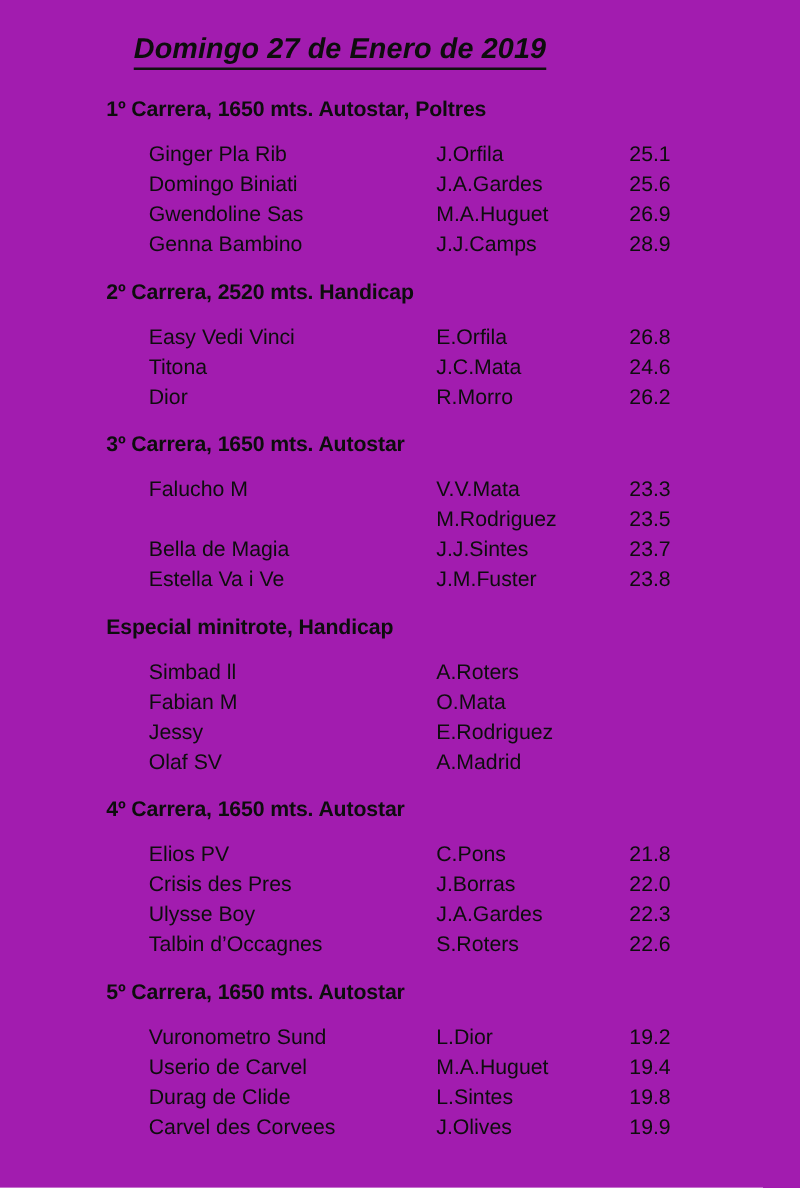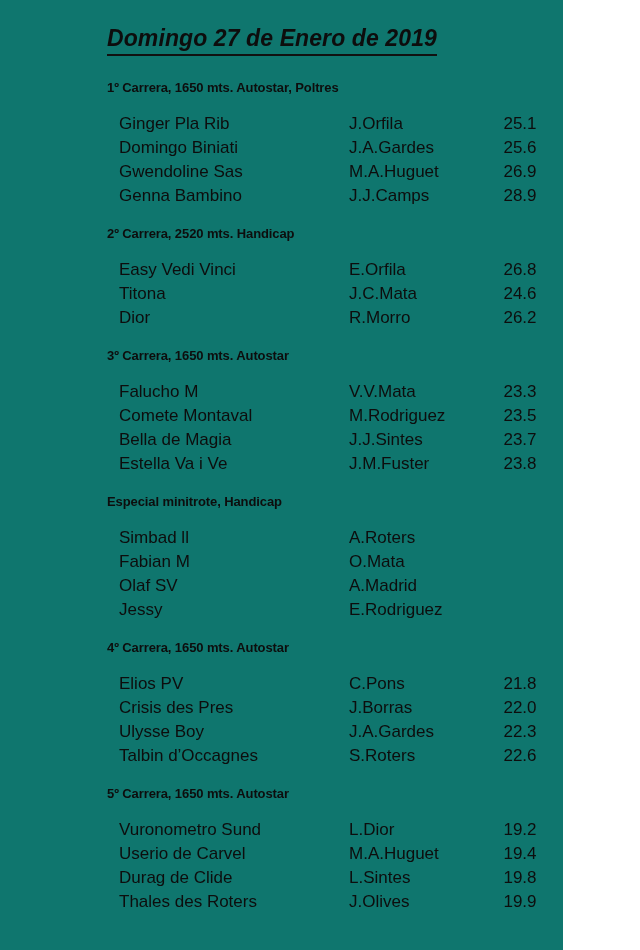--- a/index.html
+++ b/index.html
@@ -11,23 +11,23 @@
   body {
     width: 640px;
     height: 950px;
     font-family: "Liberation Sans", sans-serif;
     color: #0d0d0d;
     -webkit-font-smoothing: antialiased;
     overflow: hidden;
   }
   .page {
     position: relative;
-    width: 563px;
+    width: 640px;
     height: 950px;
-    background: #0f766e;
+    background: #a21caf;
     box-sizing: border-box;
     padding: 0;
   }
   
   .doc-title {
     position: absolute;
     left: 107px;
     top: 25px;
     font-size: 23px;
     font-weight: bold;
@@ -42,25 +42,25 @@
   .sections {
     position: absolute;
     left: 0;
     top: 76px;
     width: 640px;
   }
   .race-section {
     margin-bottom: 14px;
   }
   .race-heading {
-    font-size: 13px;
+    font-size: 17px;
     font-weight: bold;
     letter-spacing: -0.1px;
     line-height: 24px;
-    padding-left: 107px;
+    padding-left: 85px;
     white-space: nowrap;
   }
   .entries {
     margin: 12px;
     padding: 0;
     list-style: none;
   }
   .entry-row {
     display: block;
     position: relative;
@@ -142,21 +142,20 @@
       </div>
       <div class="race-section">
         <div class="race-heading">3º Carrera, 1650 mts. Autostar</div>
         <ul class="entries">
           <li class="entry-row">
             <span class="horse-name">Falucho M</span>
             <span class="driver-name">V.V.Mata</span>
             <span class="race-time">23.3</span>
           </li>
           <li class="entry-row">
-            <span class="horse-name">Comete Montaval</span>
             <span class="driver-name">M.Rodriguez</span>
             <span class="race-time">23.5</span>
           </li>
           <li class="entry-row">
             <span class="horse-name">Bella de Magia</span>
             <span class="driver-name">J.J.Sintes</span>
             <span class="race-time">23.7</span>
           </li>
           <li class="entry-row">
             <span class="horse-name">Estella Va i Ve</span>
@@ -170,26 +169,26 @@
         <ul class="entries">
           <li class="entry-row">
             <span class="horse-name">Simbad ll</span>
             <span class="driver-name">A.Roters</span>
           </li>
           <li class="entry-row">
             <span class="horse-name">Fabian M</span>
             <span class="driver-name">O.Mata</span>
           </li>
           <li class="entry-row">
+            <span class="horse-name">Jessy</span>
+            <span class="driver-name">E.Rodriguez</span>
+          </li>
+          <li class="entry-row">
             <span class="horse-name">Olaf SV</span>
             <span class="driver-name">A.Madrid</span>
-          </li>
-          <li class="entry-row">
-            <span class="horse-name">Jessy</span>
-            <span class="driver-name">E.Rodriguez</span>
           </li>
         </ul>
       </div>
       <div class="race-section">
         <div class="race-heading">4º Carrera, 1650 mts. Autostar</div>
         <ul class="entries">
           <li class="entry-row">
             <span class="horse-name">Elios PV</span>
             <span class="driver-name">C.Pons</span>
             <span class="race-time">21.8</span>
@@ -223,21 +222,21 @@
             <span class="horse-name">Userio de Carvel</span>
             <span class="driver-name">M.A.Huguet</span>
             <span class="race-time">19.4</span>
           </li>
           <li class="entry-row">
             <span class="horse-name">Durag de Clide</span>
             <span class="driver-name">L.Sintes</span>
             <span class="race-time">19.8</span>
           </li>
           <li class="entry-row">
-            <span class="horse-name">Thales des Roters</span>
+            <span class="horse-name">Carvel des Corvees</span>
             <span class="driver-name">J.Olives</span>
             <span class="race-time">19.9</span>
           </li>
         </ul>
       </div>
     </div>
 
 </div>
 
 </body></html>

